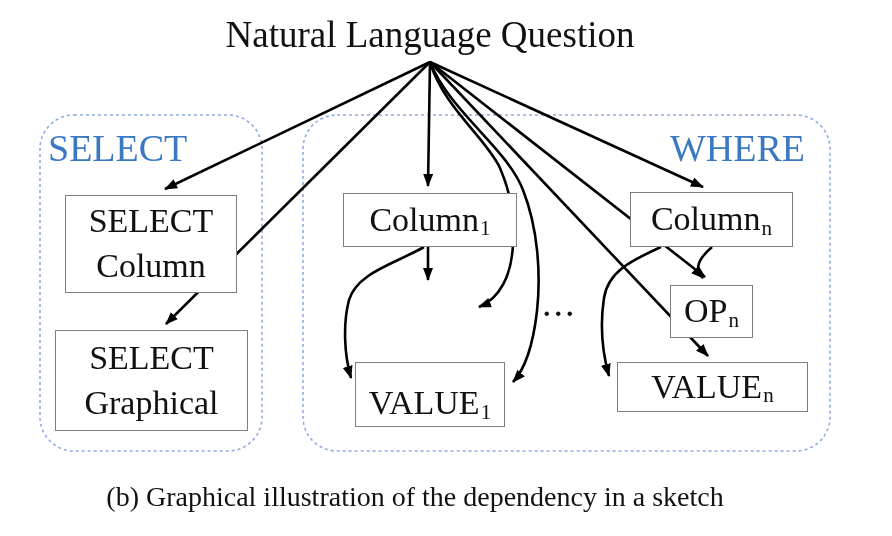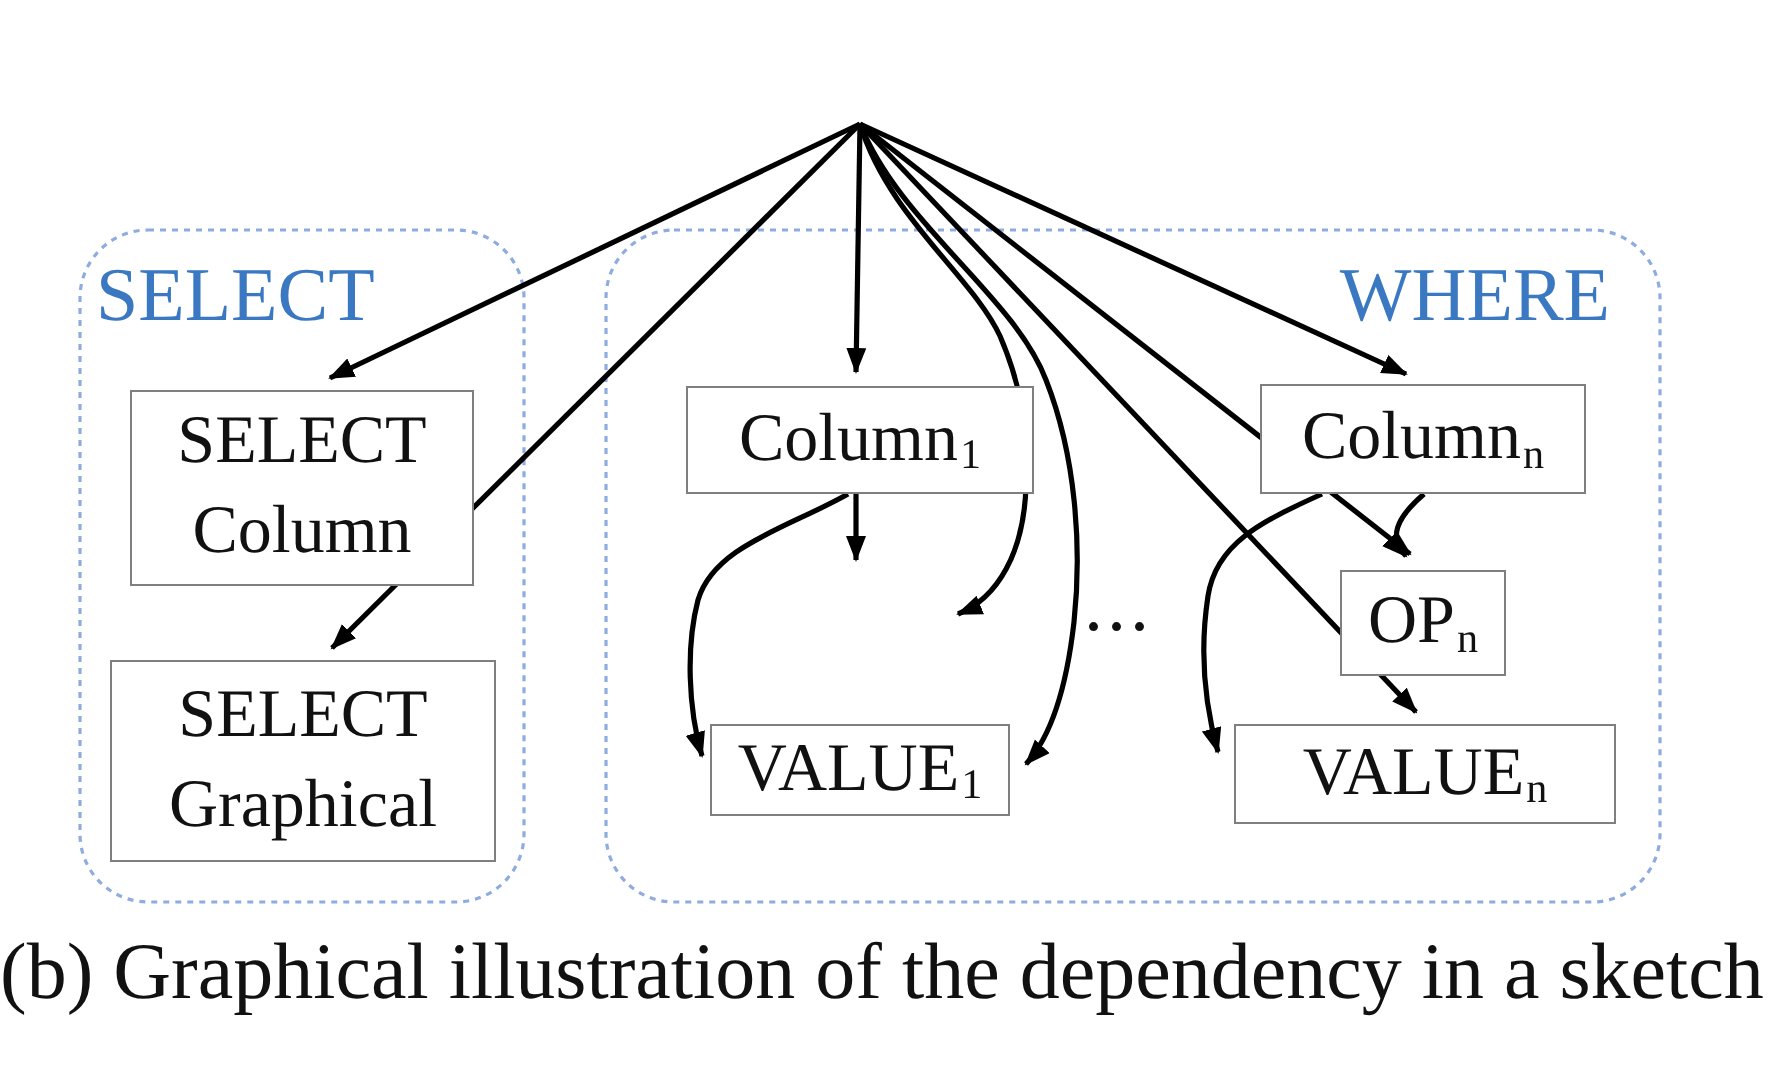--- a/index.html
+++ b/index.html
@@ -50,35 +50,35 @@
     font-size: 0.62em;
     line-height: 0;
     position: relative;
     top: 0.22em;
     margin-left: 1px;
   }
   #node-select-column     { left: 65px;  top: 195px; width: 172px; height: 98px;  }
   #node-select-aggregator { left: 55px;  top: 330px; width: 193px; height: 101px; }
   #node-column-1          { left: 343px; top: 193px; width: 174px; height: 54px;  }
   #node-op-1              { left: 388px; top: 285px; width: 82px;  height: 52px;  }
-  #node-value-1           { left: 355px; top: 362px; width: 150px; height: 46px;  }
+  #node-value-1           { left: 355px; top: 362px; width: 150px; height: 65px; justify-content: flex-end;  }
   #node-column-n          { left: 630px; top: 192px; width: 163px; height: 55px;  }
   #node-op-n              { left: 670px; top: 285px; width: 83px;  height: 53px;  }
   #node-value-n           { left: 617px; top: 362px; width: 191px; height: 50px;  }
   .ellipsis {
     position: absolute;
     left: 542px; top: 281px;
     font-size: 38px;
     letter-spacing: 2px;
   }
   .caption {
     position: absolute;
-    left: 0; top: 462px; width: 830px;
+    left: 0; top: 481px; width: 830px;
     text-align: center;
-    font-size: 40px;
+    font-size: 28px;
     white-space: nowrap;
   }
 </style>
 </head>
 <body>
 
 <div id="stage">
 
   <svg id="arrow-layer" viewBox="0 0 892 536" xmlns="http://www.w3.org/2000/svg">
     <defs>
@@ -100,20 +100,21 @@
       <path d="M430,62 L705,277" marker-end="url(#ah)"></path>
       <path d="M430,62 L708,356" marker-end="url(#ah)"></path>
 
       <path d="M428,247 L428,280" marker-end="url(#ah)"></path>
       <path d="M424,247 C394,264 357,273 349,300 C343,323 344,354 351,378" marker-end="url(#ah)"></path>
       <path d="M712,247 C698,259 694,269 703,278" marker-end="url(#ah)"></path>
       <path d="M661,247 C630,261 608,272 604,298 C600,324 602,351 609,376" marker-end="url(#ah)"></path>
     </g>
   </svg>
 
+  <div class="diagram-title">Natural Language Question</div>
 
   <div class="region-label" id="select-label">SELECT</div>
   <div class="region-label" id="where-label">WHERE</div>
 
   <div class="node" id="node-select-column">
     <span>SELECT</span>
     <span>Column</span>
   </div>
 
   <div class="node" id="node-select-aggregator">

